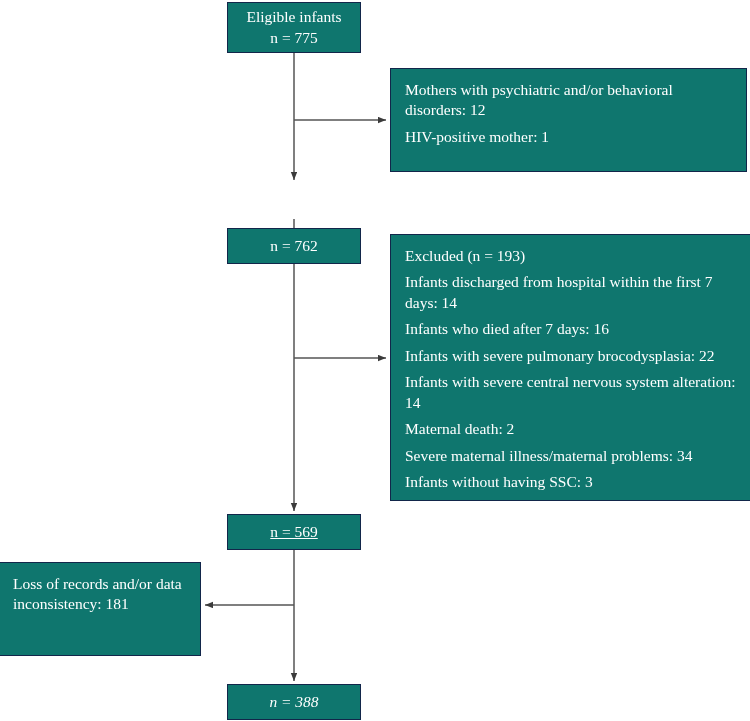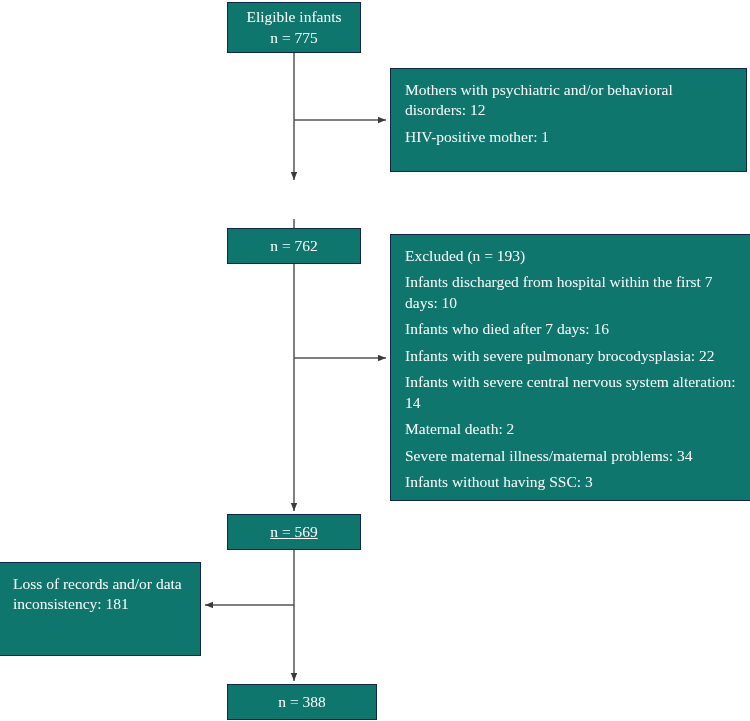--- a/index.html
+++ b/index.html
@@ -75,21 +75,21 @@
     left: 227px;  top: 2px;    width: 134px; height: 51px;
     line-height: 1.3;
   }
   #node-n762 {
     left: 227px;  top: 183px;  width: 134px; height: 36px; margin-top: 45px;
   }
   #node-n569 {
     left: 227px;  top: 514px;  width: 134px; height: 36px; text-decoration: underline;
   }
   #node-n388 {
-    left: 227px;  top: 684px;  width: 150px; height: 36px;
+    left: 227px;  top: 684px;  width: 134px; height: 36px; font-style: italic;
   }
 
   #node-not-included {
     left: 390px;  top: 68px;   width: 357px; height: 104px;
   }
   #node-excluded {
     left: 390px;  top: 234px;  width: 370px; height: 267px;
   }
   #node-followup {
     left: -2px;   top: 562px;  width: 203px; height: 94px;
@@ -137,21 +137,21 @@
     <span class="line">Mothers with psychiatric and/or behavioral disorders: 12</span>
     <span class="line">HIV-positive mother: 1</span>
   </div>
 
   <div class="node spine" id="node-n762">
     <span class="node-text">n = 762</span>
   </div>
 
   <div class="node detail" id="node-excluded">
     <span class="line">Excluded (n = 193)</span>
-    <span class="line">Infants discharged from hospital within the first 7 days: 10</span>
+    <span class="line">Infants discharged from hospital within the first 7 days: 14</span>
     <span class="line">Infants who died after 7 days: 16</span>
     <span class="line">Infants with severe pulmonary brocodysplasia: 22</span>
     <span class="line">Infants with severe central nervous system alteration: 14</span>
     <span class="line">Maternal death: 2</span>
     <span class="line">Severe maternal illness/maternal problems: 34</span>
     <span class="line">Infants without having SSC: 3</span>
   </div>
 
   <div class="node spine" id="node-n569">
     <span class="node-text">n = 569</span>

